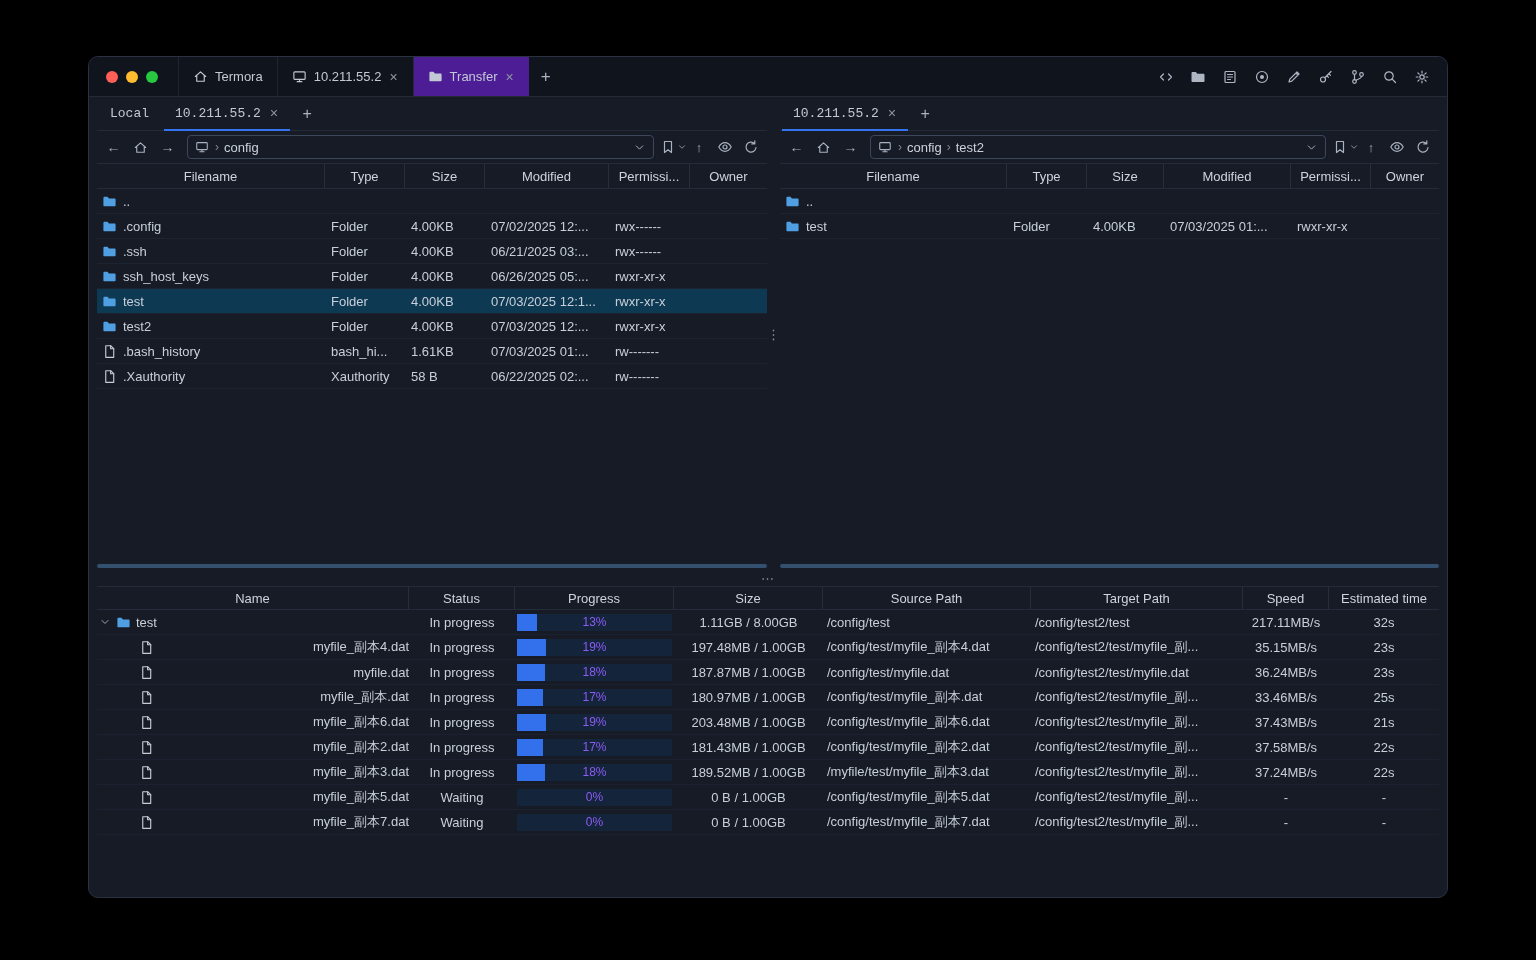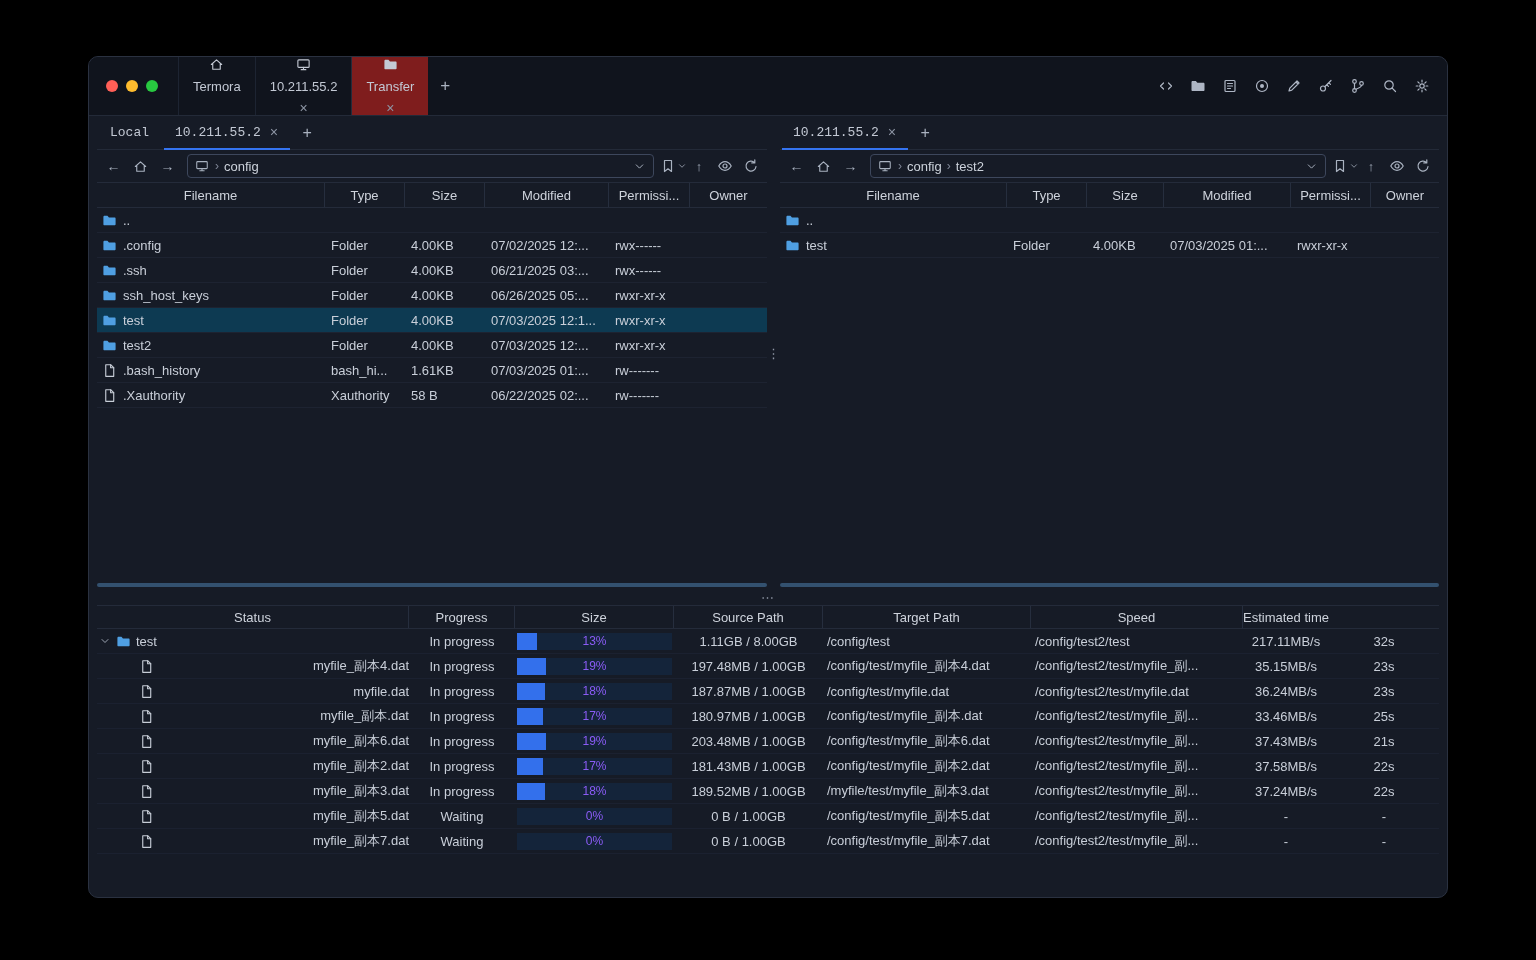--- a/index.html
+++ b/index.html
@@ -11,22 +11,22 @@
     display:flex;flex-direction:column;}
 
   
   .titlebar{flex:0 0 40px;background:#10141d;border-bottom:1px solid #232a38;
     display:flex;align-items:stretch;}
   .traffic{display:flex;align-items:center;gap:8px;padding:0 20px 0 17px;}
   .tl{width:12px;height:12px;border-radius:50%;}
   .tl.red{background:#ff5f57}.tl.yellow{background:#febc2e}.tl.green{background:#28c840}
   .ttabs{display:flex;align-items:stretch;}
   .ttab{display:flex;align-items:center;gap:7px;padding:0 14px;color:#c3c9d4;
-    border-left:1px solid #1d2432;cursor:default;flex-direction:column;}
-  .ttab.active{background:#7f1d1d;border-left-color:#232b3b;}
+    border-left:1px solid #1d2432;cursor:default;}
+  .ttab.active{background:#4c1d95;border-left-color:#232b3b;}
   .ttab .ic svg{width:15px;height:15px;display:block;}
   .tab-close{color:#8d95a4;font-size:14px;line-height:1;padding:0 1px;}
   .add-btn{display:flex;align-items:center;justify-content:center;width:34px;
     color:#aab2c0;font-size:17px;}
   .tb-actions{margin-left:auto;display:flex;align-items:center;gap:6px;padding-right:12px;}
   .tb-action{width:26px;height:26px;display:flex;align-items:center;justify-content:center;
     border-radius:4px;color:#aeb6c4;}
   .tb-action .ic svg{width:16px;height:16px;display:block;}
 
   
@@ -604,20 +604,21 @@
       <div class="hscroll"></div>
     </div>
   </div>
 
   <div class="h-splitter">
     <span>⋯</span>
   </div>
 
   <div class="transfer">
     <div class="t-header grid-t">
+      <div class="f-hcell">Name</div>
       <div class="f-hcell">Status</div>
       <div class="f-hcell">Progress</div>
       <div class="f-hcell">Size</div>
       <div class="f-hcell">Source Path</div>
       <div class="f-hcell">Target Path</div>
       <div class="f-hcell">Speed</div>
       <div class="f-hcell">Estimated time</div>
     </div>
     <div class="t-rows">
 

